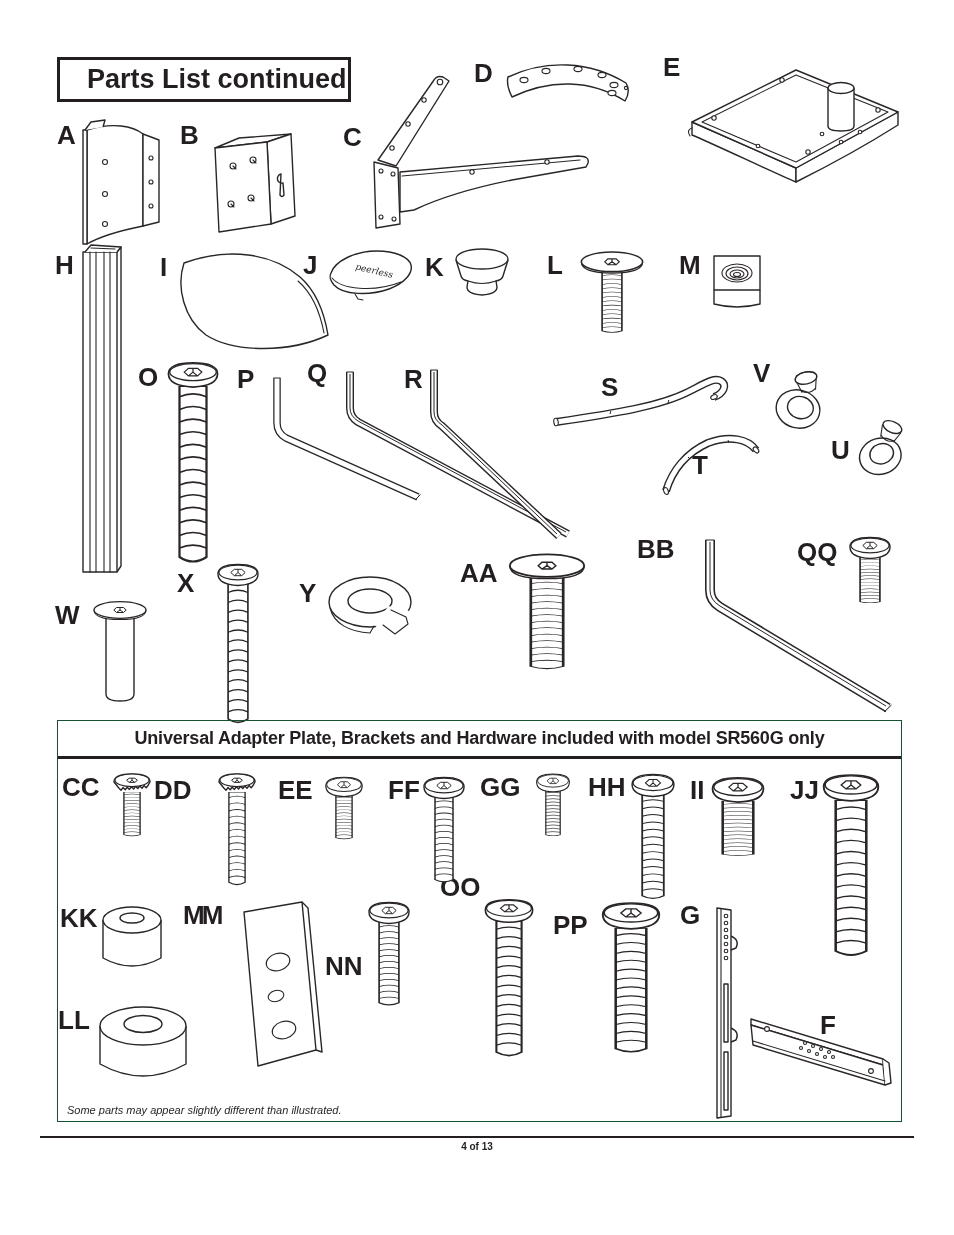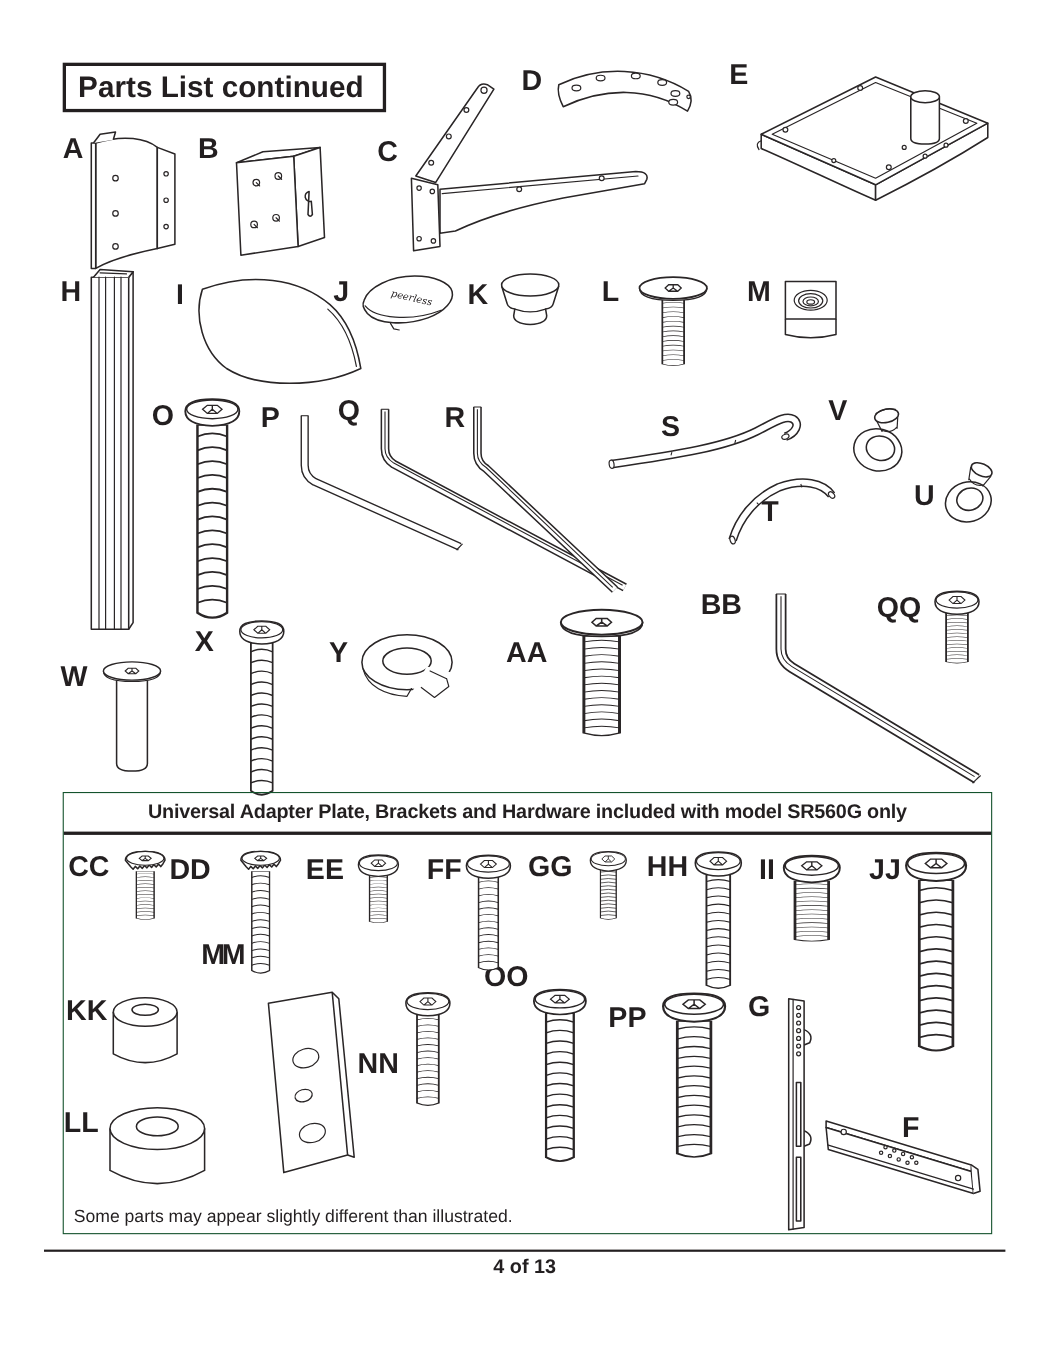--- a/index.html
+++ b/index.html
@@ -9,26 +9,26 @@
 .plabel{position:absolute;font-weight:bold;font-size:26px;line-height:1;white-space:nowrap;color:#231f20}
 .tight{letter-spacing:-3px}
 .part-svg{position:absolute}
 .s{fill:#fff;stroke:#2a2627;stroke-width:1.4;stroke-linejoin:round}
 .ln{fill:none;stroke:#2a2627;stroke-width:1.1;stroke-linecap:round;stroke-linejoin:round}
 .hole{fill:#fff;stroke:#2a2627;stroke-width:1.1}
 .to{fill:none;stroke:#2a2627;stroke-linecap:butt;stroke-linejoin:round}
 .ti{fill:none;stroke:#fff;stroke-linecap:butt;stroke-linejoin:round}
 .tm{fill:none;stroke:#2a2627;stroke-width:1}
 .logo{font:italic 9px "DejaVu Serif",serif;fill:#2a2627}
-#title-box{position:absolute;left:57px;top:57px;width:294px;height:45px;border:3px solid #231f20;font-size:27px;font-weight:bold;line-height:39px;padding-left:11px}
+#title-box{position:absolute;left:57px;top:57px;width:294px;height:45px;border:3px solid #231f20;font-size:27px;font-weight:bold;line-height:39px;padding-left:27px}
 #adapter-box{position:absolute;left:57px;top:720px;width:845px;height:402px;border:1px solid #14532d}
 #adapter-header{height:38px;border-bottom:3px solid #231f20;text-align:center;font-weight:bold;font-size:18px;line-height:35px;letter-spacing:-0.2px}
-#note{position:absolute;left:9px;bottom:5px;font-size:16px}
+#note{position:absolute;left:9px;bottom:5px;font-style:italic;font-size:11px}
 #footer-line{position:absolute;left:40px;top:1136px;width:874px;height:2px;background:#231f20}
-#page-num{position:absolute;left:0;top:1141px;width:954px;text-align:center;font-weight:bold;font-size:18px}
+#page-num{position:absolute;left:0;top:1141px;width:954px;text-align:center;font-weight:bold;font-size:10px}
 #issued{position:absolute;right:14px;top:1142px;font-size:13px;white-space:nowrap}
 #issued span{margin-left:13px}
 #issued span:first-child{margin-left:0}
 </style>
 </head>
 <body>
 
 <div id="page">
 
 <svg width="0" height="0" style="position:absolute" aria-hidden="true">
@@ -72,21 +72,21 @@
 <span class="plabel" style="left:237px;top:366px">P</span>
 <span class="plabel" style="left:307px;top:360px">Q</span>
 <span class="plabel" style="left:404px;top:366px">R</span>
 <span class="plabel" style="left:601px;top:374px">S</span>
 <span class="plabel" style="left:692px;top:452px">T</span>
 <span class="plabel" style="left:831px;top:437px">U</span>
 <span class="plabel" style="left:753px;top:360px">V</span>
 <span class="plabel" style="left:55px;top:602px">W</span>
 <span class="plabel" style="left:177px;top:570px">X</span>
 <span class="plabel" style="left:299px;top:580px">Y</span>
-<span class="plabel" style="left:460px;top:580px">AA</span>
+<span class="plabel" style="left:460px;top:560px">AA</span>
 <span class="plabel" style="left:637px;top:536px">BB</span>
 <span class="plabel" style="left:797px;top:539px">QQ</span>
 
 <svg class="part-svg" style="left:75px;top:118px" width="100" height="130" viewBox="0 0 100 130">
 <path class="s" d="M12 12 C38 4 58 8 68 16 L68 108 C48 112 26 118 12 126 Z"></path>
 <path class="s" d="M8 12 L12 12 L12 126 L8 126 Z"></path>
 <path class="s" d="M10 12 L16 4 L30 2 L28 9"></path>
 <path class="s" d="M68 16 L84 22 L84 104 L68 108 Z"></path>
 <circle class="hole" cx="30" cy="44" r="2.5"></circle>
       <circle class="hole" cx="30" cy="76" r="2.5"></circle>
@@ -297,21 +297,21 @@
 
 <span class="plabel" style="left:62px;top:774px">CC</span>
 <span class="plabel" style="left:154px;top:777px">DD</span>
 <span class="plabel" style="left:278px;top:777px">EE</span>
 <span class="plabel" style="left:388px;top:777px">FF</span>
 <span class="plabel" style="left:480px;top:774px">GG</span>
 <span class="plabel" style="left:588px;top:774px">HH</span>
 <span class="plabel" style="left:690px;top:777px">II</span>
 <span class="plabel" style="left:790px;top:777px">JJ</span>
 <span class="plabel" style="left:60px;top:905px">KK</span>
-<span class="plabel tight" style="left:183px;top:854px">MM</span>
+<span class="plabel tight" style="left:183px;top:902px">MM</span>
 <span class="plabel" style="left:325px;top:953px">NN</span>
 <span class="plabel" style="left:440px;top:874px">OO</span>
 <span class="plabel" style="left:553px;top:912px">PP</span>
 <span class="plabel" style="left:680px;top:902px">G</span>
 <span class="plabel" style="left:58px;top:1007px">LL</span>
 <span class="plabel" style="left:820px;top:1012px">F</span>
 
 <svg class="part-svg" style="left:108px;top:772px" width="48" height="68" viewBox="0 0 48 68">
 <use href="#thr" x="15" y="20" width="18" height="45"></use>
 <use href="#sh" x="4" y="0" width="40" height="24"></use>

